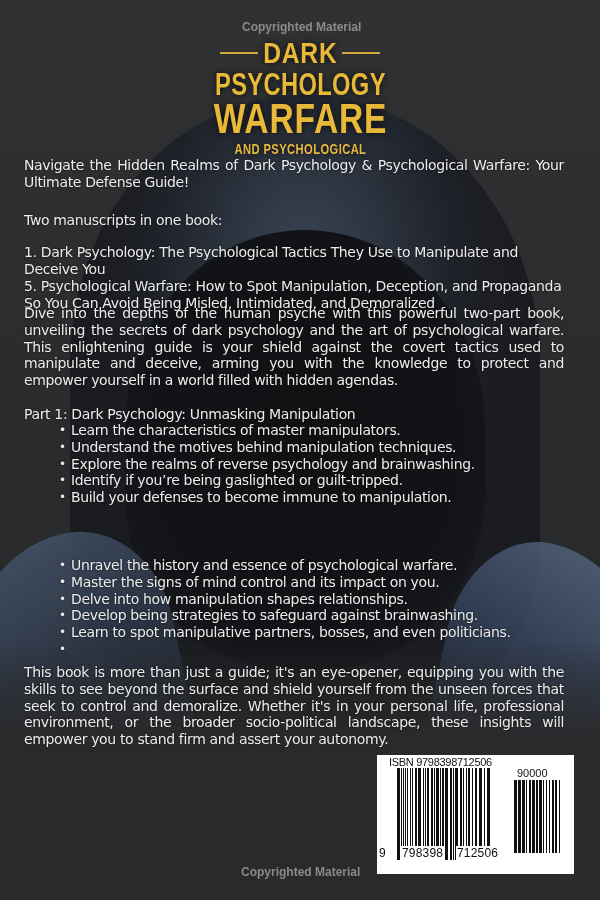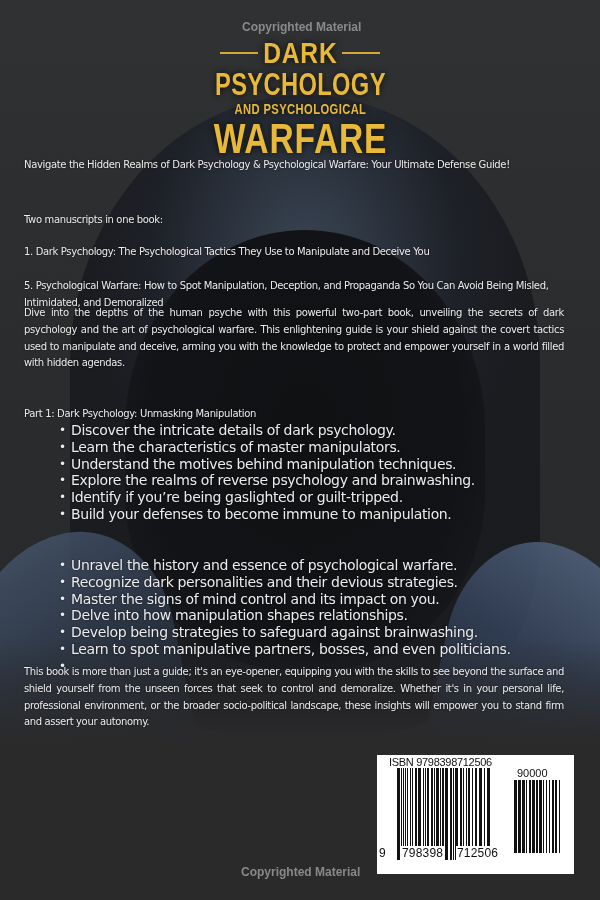--- a/index.html
+++ b/index.html
@@ -65,21 +65,21 @@
   .t-dark { font-size: 30px; line-height: 32px; transform: scaleX(0.82); display: inline-block; letter-spacing: 1px; }
   .t-rule { position: absolute; top: 15px; height: 2px; width: 38px; background: #d4a838; }
   .t-rule.l { left: 10px; } .t-rule.r { right: 10px; }
   .t-psy { font-size: 32px; line-height: 30px; transform: scaleX(0.74); display: inline-block; margin-left: -40px; margin-right: -40px; letter-spacing: 0.5px; }
   .t-and { font-size: 14px; line-height: 20px; transform: scaleX(0.8); display: inline-block; margin-left: -30px; margin-right: -30px; letter-spacing: 0.5px; }
   .t-war { font-size: 42px; line-height: 40px; transform: scaleX(0.8); display: inline-block; margin-left: -40px; margin-right: -40px; letter-spacing: 1px; }
 
   
   .text {
     position: absolute; left: 24px; width: 540px;
-    color: #ececec; font-size: 10px; line-height: 16.8px;
+    color: #ececec; font-size: 14px; line-height: 16.8px;
     font-family: "DejaVu Sans", sans-serif;
     letter-spacing: -0.35px;
     text-shadow: 0 0 2px rgba(0,0,0,0.6);
   }
   .justify { text-align: justify; text-align-last: left; }
   .p-navigate { top: 157px; }
   .p-two { top: 212px; }
   .p-m1 { top: 244px; }
   .p-m2 { top: 261px; }
   .p-dive { top: 305px; }
@@ -126,43 +126,43 @@
 
   <div class="watermark wm-top">Copyrighted Material</div>
 
   <div class="title">
     <div class="t-dark-row">
       <span class="t-rule l"></span>
       <span class="t-dark">DARK</span>
       <span class="t-rule r"></span>
     </div>
     <div><span class="t-psy">PSYCHOLOGY</span></div>
+    <div><span class="t-war">WARFARE</span></div>
     <div><span class="t-and">AND PSYCHOLOGICAL</span></div>
-    <div><span class="t-war">WARFARE</span></div>
   </div>
 
   <div class="text justify p-navigate">Navigate the Hidden Realms of Dark Psychology &amp; Psychological Warfare: Your Ultimate Defense Guide!</div>
   <div class="text p-two">Two manuscripts in one book:</div>
   <div class="text p-m1">1. Dark Psychology: The Psychological Tactics They Use to Manipulate and Deceive You</div>
   <div class="text p-m2" style="top:278px;">5. Psychological Warfare: How to Spot Manipulation, Deception, and Propaganda So You Can Avoid Being Misled, Intimidated, and Demoralized</div>
   <div class="text justify p-dive">Dive into the depths of the human psyche with this powerful two-part book, unveiling the secrets of dark psychology and the art of psychological warfare. This enlightening guide is your shield against the covert tactics used to manipulate and deceive, arming you with the knowledge to protect and empower yourself in a world filled with hidden agendas.</div>
 
   <div class="text p-part1">Part 1: Dark Psychology: Unmasking Manipulation</div>
   <ul class="bullets b1">
-    <li><span class="dot">•</span><span>Discover the intricate details of dark psychology.</span></li>
+    <li><span class="dot">•</span></li>
     <li><span class="dot">•</span><span>Learn the characteristics of master manipulators.</span></li>
     <li><span class="dot">•</span><span>Understand the motives behind manipulation techniques.</span></li>
     <li><span class="dot">•</span><span>Explore the realms of reverse psychology and brainwashing.</span></li>
     <li><span class="dot">•</span><span>Identify if you’re being gaslighted or guilt-tripped.</span></li>
     <li><span class="dot">•</span><span>Build your defenses to become immune to manipulation.</span></li>
   </ul>
 
   <ul class="bullets b2">
     <li><span class="dot">•</span><span>Unravel the history and essence of psychological warfare.</span></li>
-    <li><span class="dot">•</span><span>Recognize dark personalities and their devious strategies.</span></li>
+    <li><span class="dot">•</span></li>
     <li><span class="dot">•</span><span>Master the signs of mind control and its impact on you.</span></li>
     <li><span class="dot">•</span><span>Delve into how manipulation shapes relationships.</span></li>
     <li><span class="dot">•</span><span>Develop being strategies to safeguard against brainwashing.</span></li>
     <li><span class="dot">•</span><span>Learn to spot manipulative partners, bosses, and even politicians.</span></li>
     <li><span class="dot">•</span></li>
   </ul>
 
   <div class="text justify p-this">This book is more than just a guide; it's an eye-opener, equipping you with the skills to see beyond the surface and shield yourself from the unseen forces that seek to control and demoralize. Whether it's in your personal life, professional environment, or the broader socio-political landscape, these insights will empower you to stand firm and assert your autonomy.</div>
 
   <div class="barcode-box">

